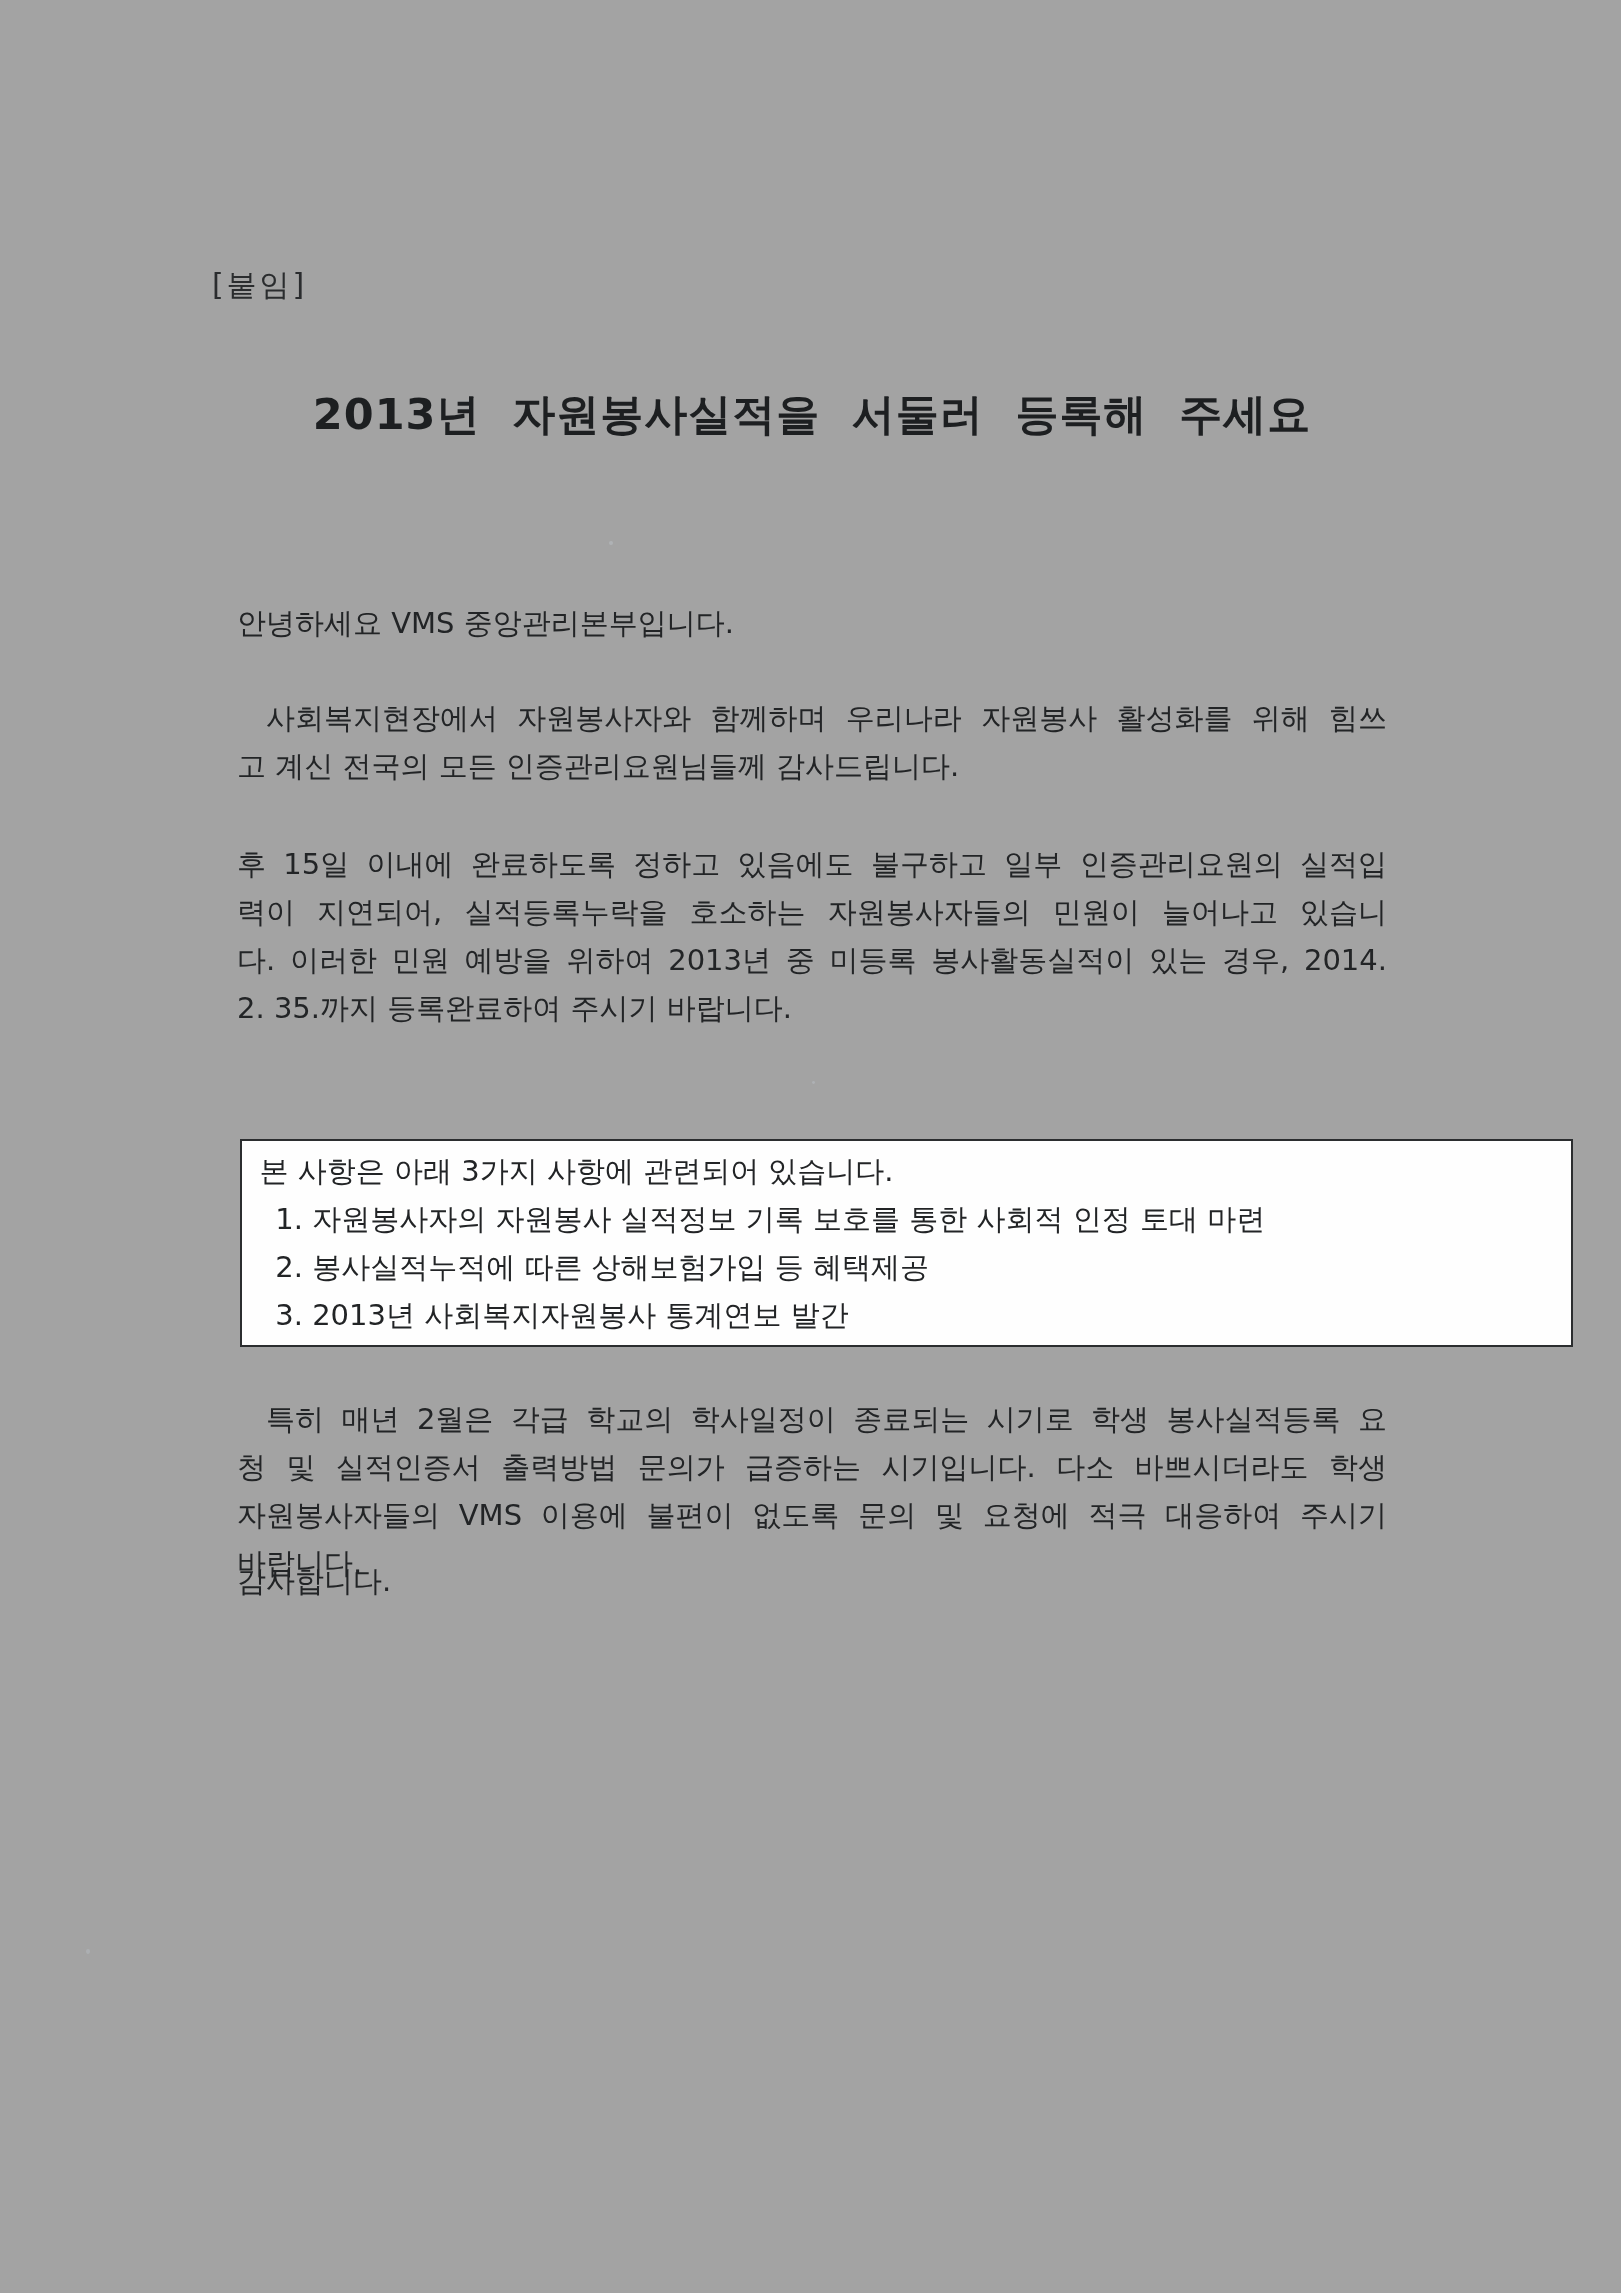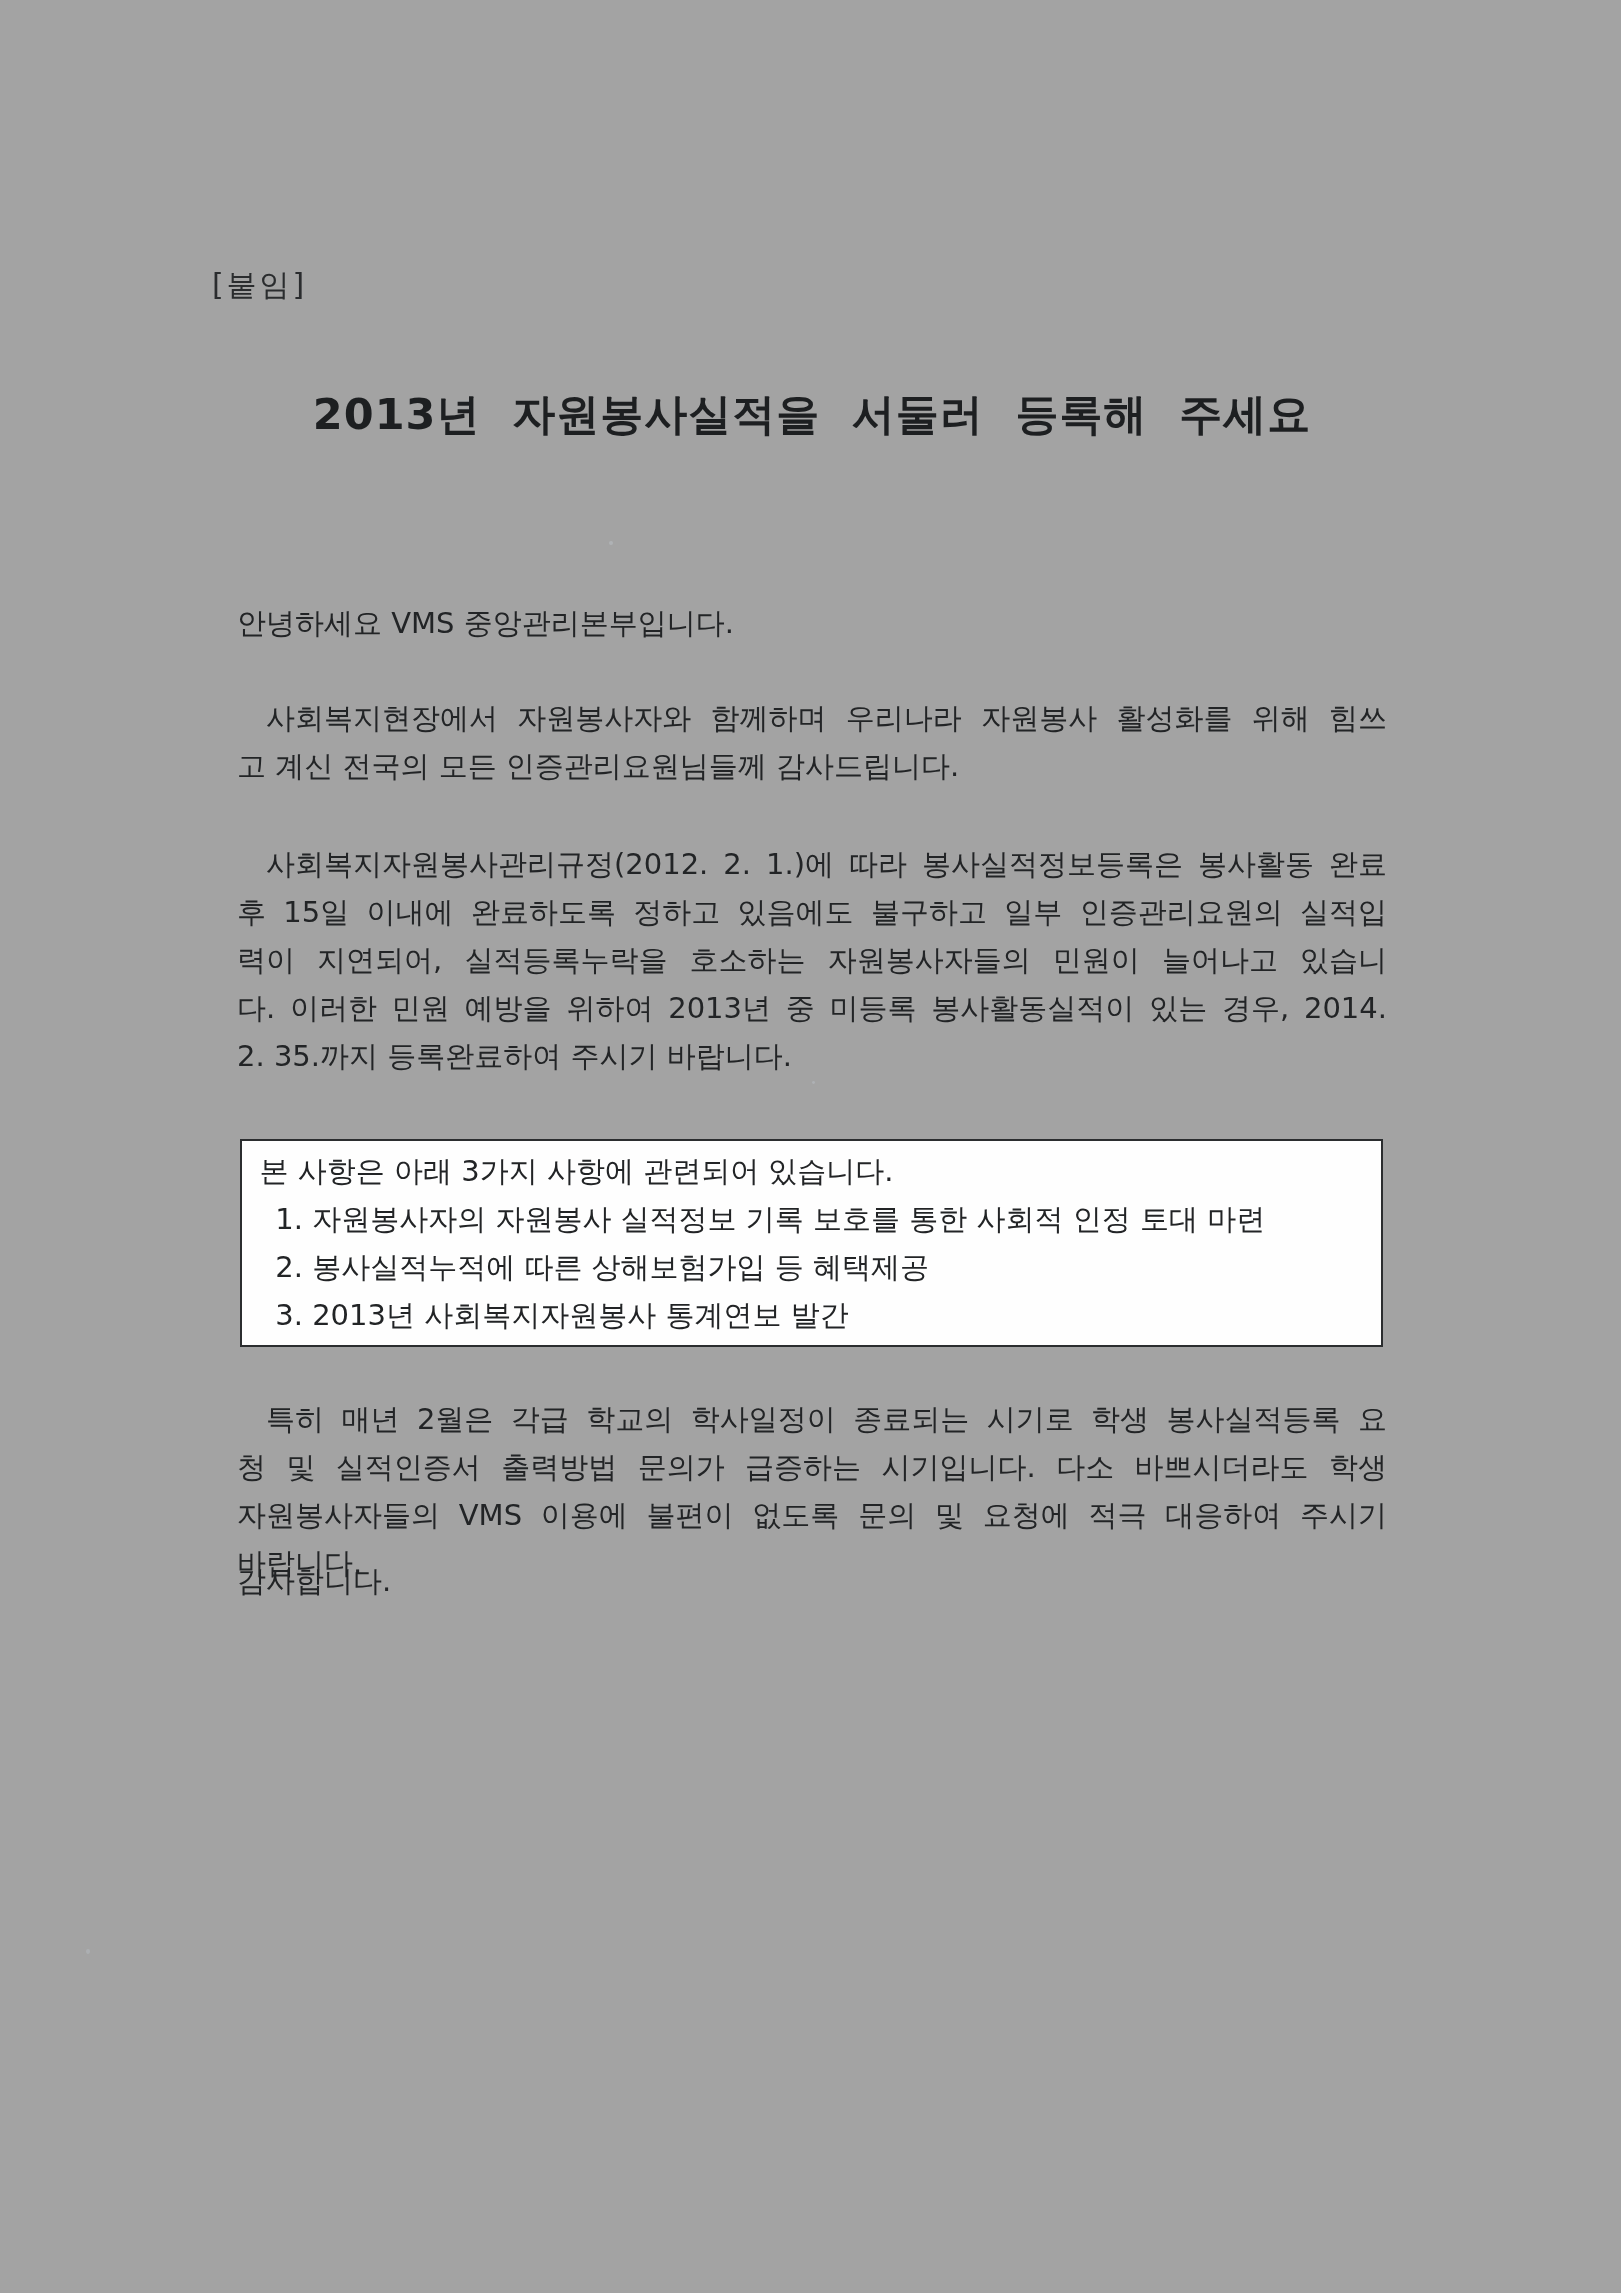--- a/index.html
+++ b/index.html
@@ -54,21 +54,21 @@
     text-align: left;
     text-align-last: left;
   }
   .line.indent {
     text-indent: 29px;
   }
   .notice-box {
     position: absolute;
     left: 240px;
     top: 1139px;
-    width: 1143px;
+    width: 1333px;
     box-sizing: border-box;
     border: 2px solid #2b2d2f;
     border-top-width: 2.9px;
     padding: 5.9px 15.7px 5.9px 17.6px;
     font-size: 29px;
     line-height: 48px;
     color: #222426;
     background: #fefefe;
   }
   .notice-item {
@@ -95,21 +95,20 @@
   <div class="para" style="top:599px">
     <div class="line last">안녕하세요 VMS 중앙관리본부입니다.</div>
   </div>
 
   <div class="para" style="top:694px">
     <div class="line indent">사회복지현장에서 자원봉사자와 함께하며 우리나라 자원봉사 활성화를 위해 힘쓰</div>
     <div class="line last">고 계신 전국의 모든 인증관리요원님들께 감사드립니다.</div>
   </div>
 
   <div class="para" style="top:840px">
-    <div class="line indent">사회복지자원봉사관리규정(2012. 2. 1.)에 따라 봉사실적정보등록은 봉사활동 완료</div>
     <div class="line">후 15일 이내에 완료하도록 정하고 있음에도 불구하고 일부 인증관리요원의 실적입</div>
     <div class="line">력이 지연되어, 실적등록누락을 호소하는 자원봉사자들의 민원이 늘어나고 있습니</div>
     <div class="line">다. 이러한 민원 예방을 위하여 2013년 중 미등록 봉사활동실적이 있는 경우, 2014.</div>
     <div class="line last">2. 35.까지 등록완료하여 주시기 바랍니다.</div>
   </div>
 
   <div class="notice-box">
     <div class="notice-intro">본 사항은 아래 3가지 사항에 관련되어 있습니다.</div>
     <div class="notice-item">1. 자원봉사자의 자원봉사 실적정보 기록 보호를 통한 사회적 인정 토대 마련</div>
     <div class="notice-item">2. 봉사실적누적에 따른 상해보험가입 등 혜택제공</div>

